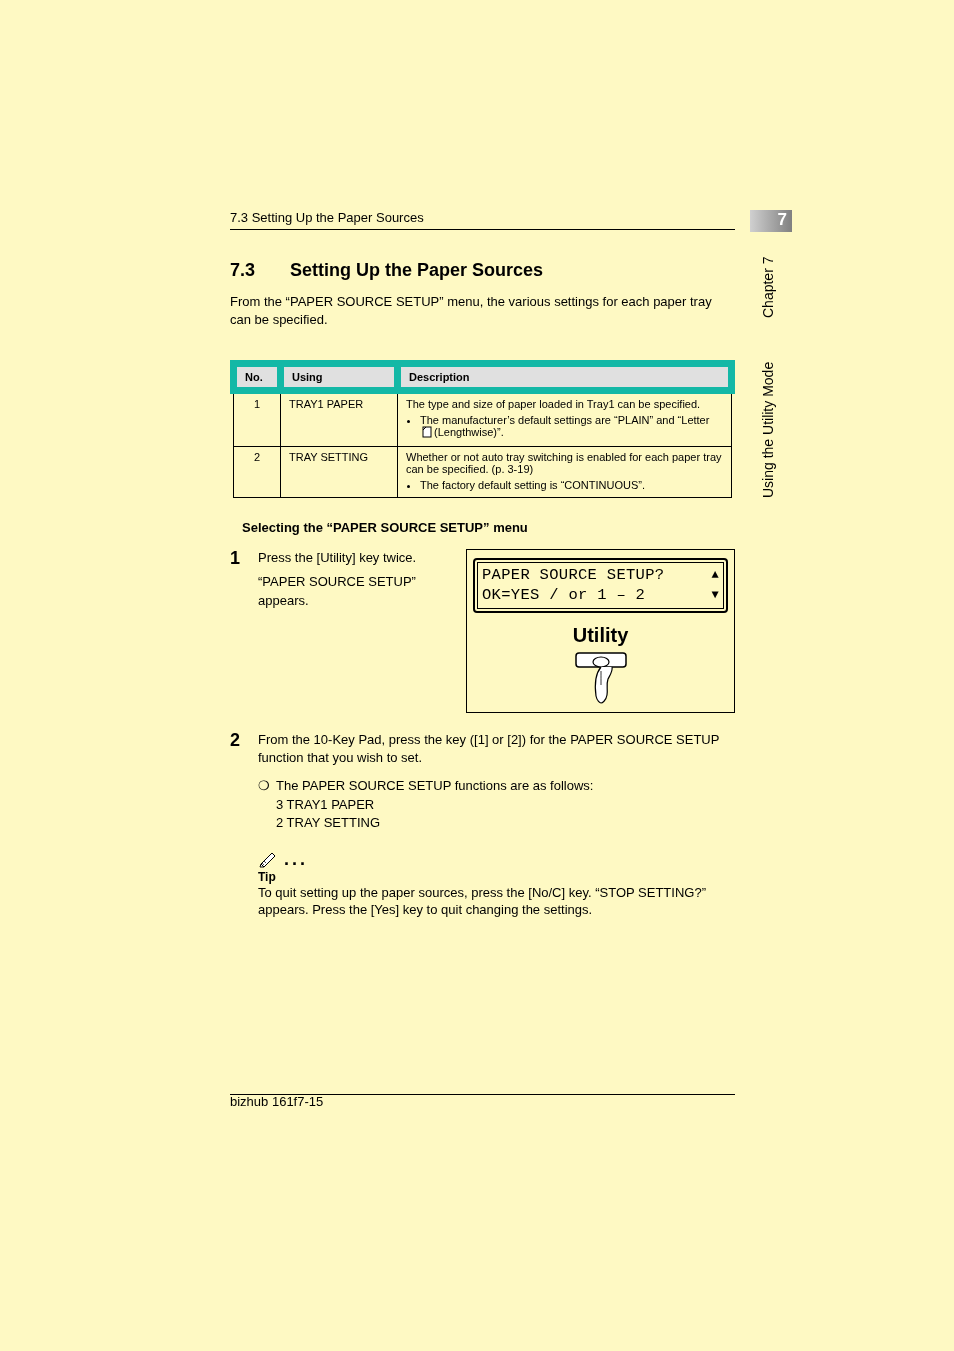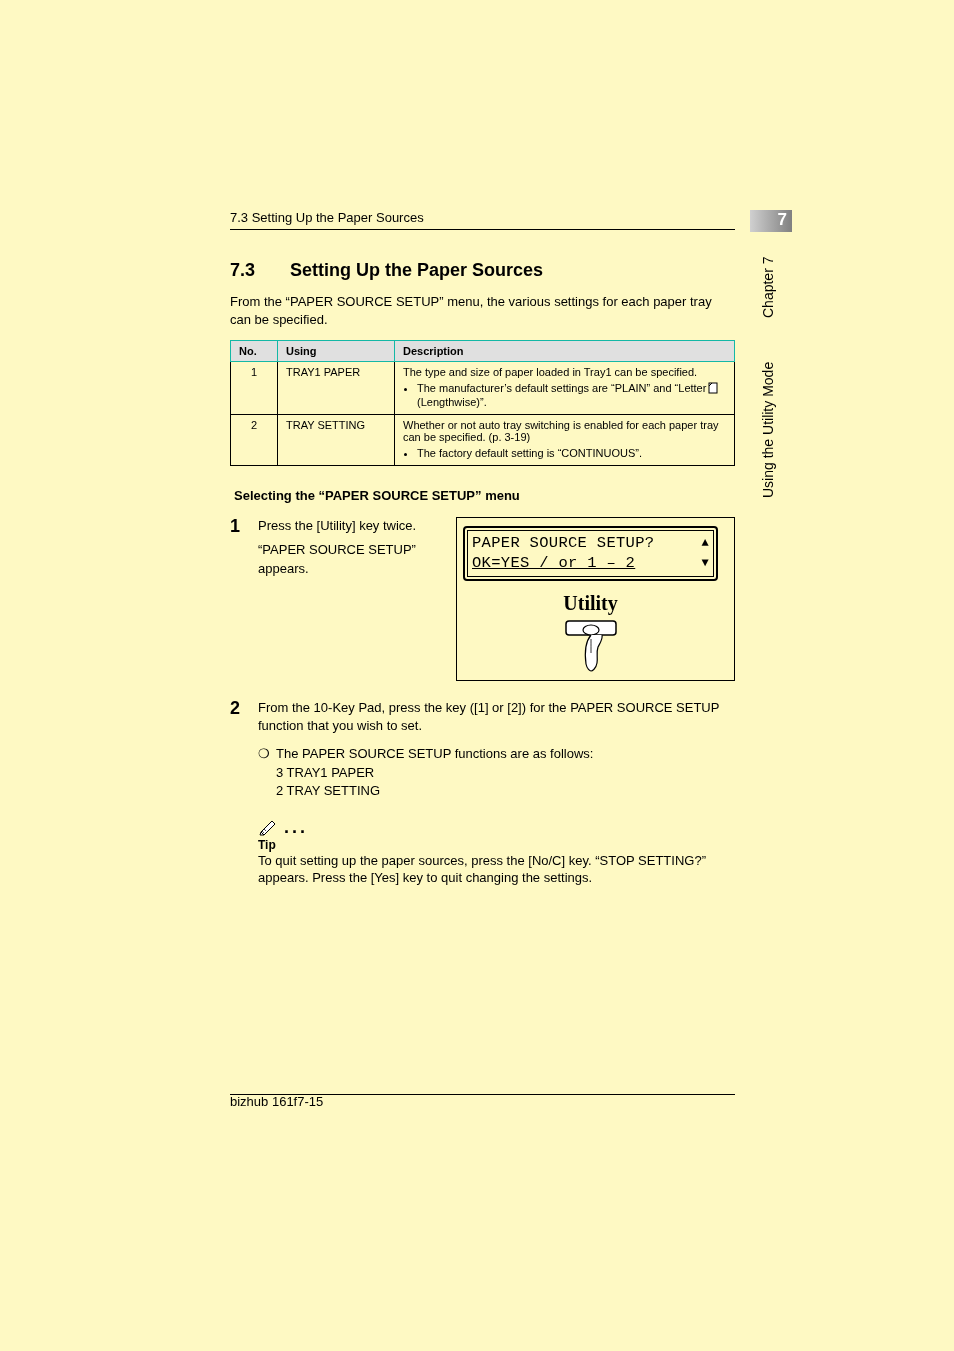--- a/index.html
+++ b/index.html
@@ -7,41 +7,41 @@
   .content{position:absolute;left:230px;top:210px;width:505px}
   .running-head{font-size:13px;margin-bottom:4px}
   .head-rule{border:0;border-top:1px solid #000;margin:0 0 30px 0}
   .chapter-badge{position:absolute;left:750px;top:210px;width:42px;height:22px;background:linear-gradient(90deg,#d0d0d0 0%,#808080 100%);text-align:right;padding-right:5px;box-sizing:border-box}
   .chapter-badge span{font-family:Arial;font-weight:bold;font-size:17px;color:#fff}
   .side-label{position:absolute;left:760px;width:20px;writing-mode:vertical-rl;transform:rotate(180deg);font-size:14px}
   .side-chapter{top:245px;height:85px;text-align:center}
   .side-mode{top:345px;height:170px;text-align:center}
   h2.section-title{font-size:18px;font-weight:bold;margin:0 0 12px 0}
   h2.section-title .num{display:inline-block;width:60px}
-  .intro{font-size:13px;line-height:1.35;margin:0 0 12px 0}
+  .intro{font-size:13px;line-height:1.35;margin:0 0 32px 0}
   table.info{width:100%;border-collapse:collapse;font-size:11px}
-  table.info th{background:#e0e0e0;text-align:left;font-weight:bold;padding:4px 8px;border:1px solid #14b8a6}
+  table.info th{background:#e0e0e0;text-align:left;font-weight:bold;padding:4px 8px;border:7px solid #14b8a6}
   table.info td{padding:4px 8px;border:1px solid #000;vertical-align:top}
   table.info td.no{text-align:center;width:30px}
   table.info td.name{width:100px}
   .bullet-list{margin:4px 0 0 0;padding-left:14px}
   .bullet-list li{margin-bottom:2px}
-  .sub-heading{font-weight:bold;font-size:13px;margin:22px 0 14px 4px}
+  .sub-heading{font-weight:bold;font-size:13px;margin:22px 0 14px 12px}
   .step-row{display:flex;align-items:flex-start;margin-bottom:10px}
   .step-num{font-size:18px;font-weight:bold;width:28px;flex-shrink:0;line-height:1}
   .step-body{font-size:13px;line-height:1.4;flex:1}
   .step1-wrap{display:flex;align-items:flex-start}
   .step1-text{flex:1;padding-right:15px}
-  .lcd-box{width:255px;flex-shrink:0;border:1px solid #000;padding:8px 16px 6px 6px}
+  .lcd-box{width:255px;flex-shrink:0;border:1px solid #000;padding:8px 6px 6px 6px}
   .lcd-screen{border:2px solid #000;border-radius:4px;padding:2px;margin-bottom:8px}
   .lcd-inner{border:1px solid #000;padding:3px 4px;font-family:"Courier New",monospace;font-size:15.5px;letter-spacing:0.3px;line-height:1.25}
   .lcd-row{display:flex;justify-content:space-between;align-items:center;white-space:nowrap}
   .arrow-icon{font-size:12px}
   .utility-area{text-align:center}
-  .utility-label{font-family:Liberation Serif, serif;font-weight:bold;font-size:20px;margin-bottom:2px}
+  .utility-label{font-family:Liberation Sans, sans-serif;font-weight:bold;font-size:20px;margin-bottom:2px}
   .utility-svg{display:block;margin:0 auto}
   .sub-step{margin:10px 0 0 0;padding-left:0}
   .sub-step-row{display:flex;align-items:flex-start;margin-bottom:2px;font-size:13px;line-height:1.4}
   .sub-step-marker{width:18px;flex-shrink:0;font-size:13px}
   .sub-step-body{flex:1}
   .tip-block{margin-top:14px;margin-left:28px}
   .tip-icon-row{display:flex;align-items:flex-end;gap:4px;margin-bottom:2px}
   .tip-label{font-weight:bold;font-size:12px}
   .tip-text{font-size:13px;line-height:1.35}
   .footer-rule{position:absolute;left:230px;width:505px;border:0;border-top:1px solid #000}
@@ -109,21 +109,21 @@
           <div>“PAPER SOURCE SETUP” appears.</div>
         </div>
         <div class="lcd-box">
           <div class="lcd-screen">
             <div class="lcd-inner">
               <div class="lcd-row">
                 <span>PAPER SOURCE SETUP?</span>
                 <span class="arrow-icon">▲</span>
               </div>
               <div class="lcd-row">
-                <span style="text-decoration:underline">OK=YES / or 1 – 2</span>
+                <span style="">OK=YES / or 1 – 2</span>
                 <span class="arrow-icon">▼</span>
               </div>
             </div>
           </div>
           <div class="utility-area">
             <div class="utility-label">Utility</div>
             <svg class="utility-svg" width="70" height="55" viewBox="0 0 70 55">
               <rect x="10" y="2" width="50" height="14" rx="3" fill="#fff" stroke="#000" stroke-width="1.5"></rect>
               <ellipse cx="35" cy="11" rx="8" ry="5" fill="#fff" stroke="#000" stroke-width="1.2"></ellipse>
               <path d="M35 16 C 30 22, 28 30, 30 45 C 31 50, 34 52, 35 52 C 36 52, 40 50, 41 44 C 42 38, 40 34, 42 28 C 44 24, 47 20, 46 16" fill="#fff" stroke="#000" stroke-width="1.2"></path>

